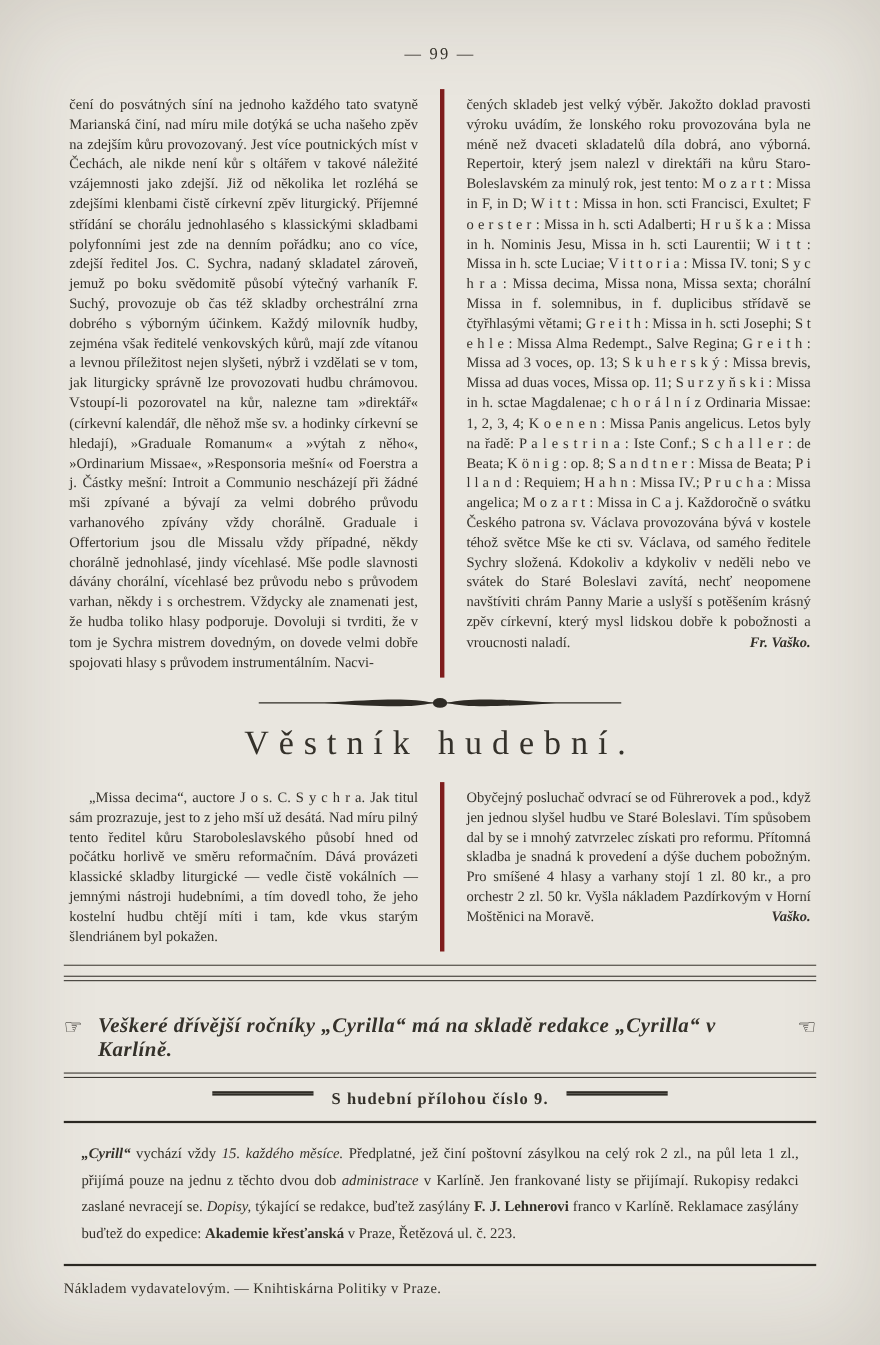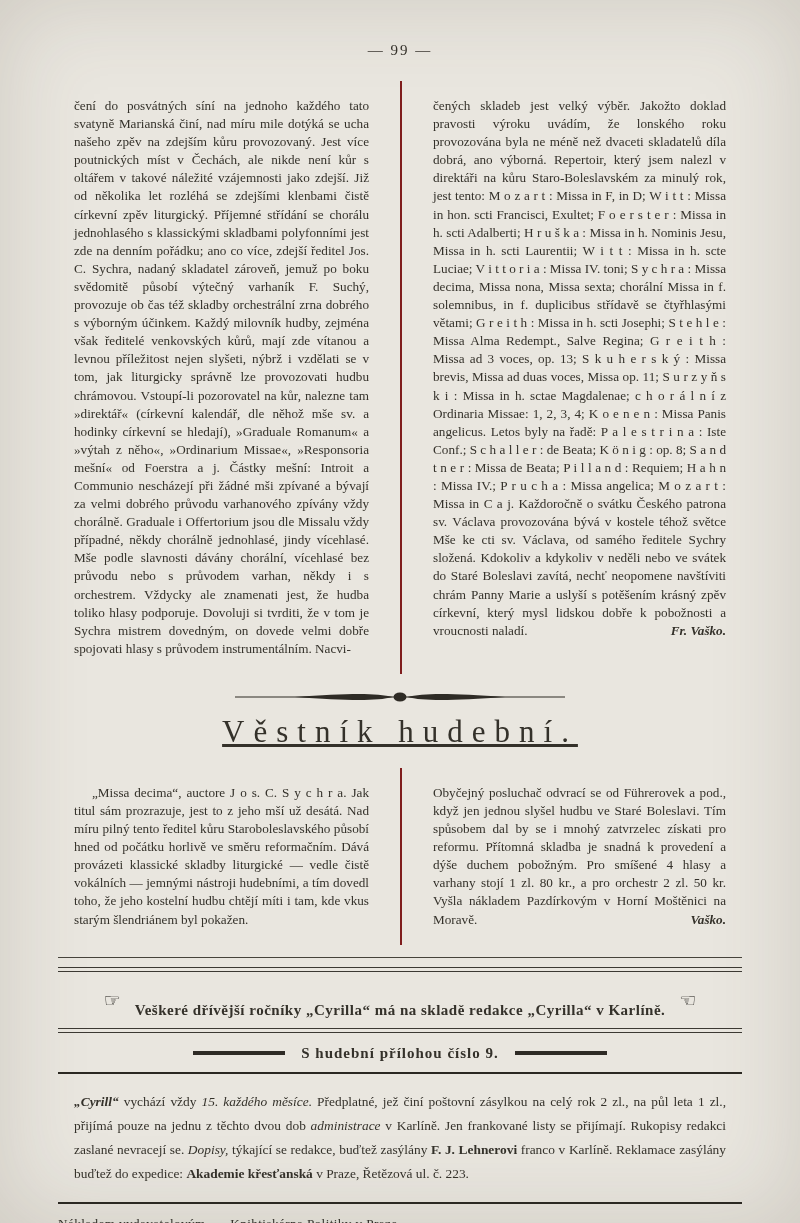--- a/index.html
+++ b/index.html
@@ -9,36 +9,36 @@
     color:#34312a;
     font-family:"Liberation Serif","DejaVu Serif",serif;
     box-shadow:inset 0 0 90px rgba(90,80,60,.18);
     overflow:hidden;
   }
   .sheet{padding:42px 58px 0 58px;}
   .pageno{text-align:center;font-size:15px;letter-spacing:2px;margin-bottom:22px;}
   .two-col{display:flex;}
   .col{width:50%;box-sizing:border-box;text-align:justify;}
   .col-l{padding-right:15px;}
-  .col-r{padding-left:15px;border-left:2px solid #7f1d1d;}
-  .col-text{margin:16px;font-size:13.2px;line-height:18.1px;}
+  .col-r{padding-left:15px;border-left:4px solid #7f1d1d;}
+  .col-text{margin:5px;font-size:13.2px;line-height:18.1px;}
   .sig{float:right;font-style:italic;font-weight:bold;padding-left:10px;}
   .lead-bold{font-weight:normal;}
   .indent{text-indent:18px;}
   .ornament-wrap{text-align:center;margin:16px 0 6px 0;}
-  .vh-title{text-align:center;font-size:31px;letter-spacing:9px;margin:6px 0 18px 0;font-weight:normal;text-decoration:underline;}
+  .vh-title{text-align:center;font-size:31px;letter-spacing:9px;margin:6px 0 18px 0;font-weight:normal;}
   .rule-thin{border:0;border-top:1px solid #46433b;margin:12px 0 0 0;}
   .obsah{font-size:13.2px;line-height:19px;margin-top:8px;}
   .obsah-l2{padding-left:58px;}
   .obsah-label{letter-spacing:1px;}
   .rule-double{border-top:1px solid #3c3933;border-bottom:1px solid #3c3933;height:3px;margin:9px 0;}
   .notice{display:flex;align-items:center;justify-content:center;gap:14px;margin:10px 0 6px 0;}
-  .notice-text{font-weight:600;font-size:15px;letter-spacing:.5px;margin-top:20px;}
+  .notice-text{font-style:italic;font-weight:600;font-size:19px;letter-spacing:.5px;margin-top:20px;}
   .manicule{font-family:"DejaVu Sans",sans-serif;font-size:19px;line-height:1;color:#14120e;}
-  .supp{display:flex;align-items:center;justify-content:center;gap:16px;margin:12px 0 10px 0;}
+  .supp{display:flex;align-items:flex-start;justify-content:center;gap:16px;margin:12px 0 10px 0;}
   .supp-bar{width:92px;height:4px;border-top:2px solid #2e2b25;border-bottom:2px solid #2e2b25;box-sizing:border-box;}
   .supp-text{font-weight:bold;font-size:15px;letter-spacing:1px;}
   .rule-thick{border:0;border-top:2.5px solid #2b2822;margin:6px 0 10px 0;}
   .footer-par{font-size:13.4px;line-height:24px;text-align:justify;margin:16px;}
   .it{font-style:italic;}
   .bd{font-weight:bold;}
   .bd-it{font-weight:bold;font-style:italic;}
   .imprint{font-size:13.2px;margin-top:12px;letter-spacing:.4px;}
 </style>
 </head>

